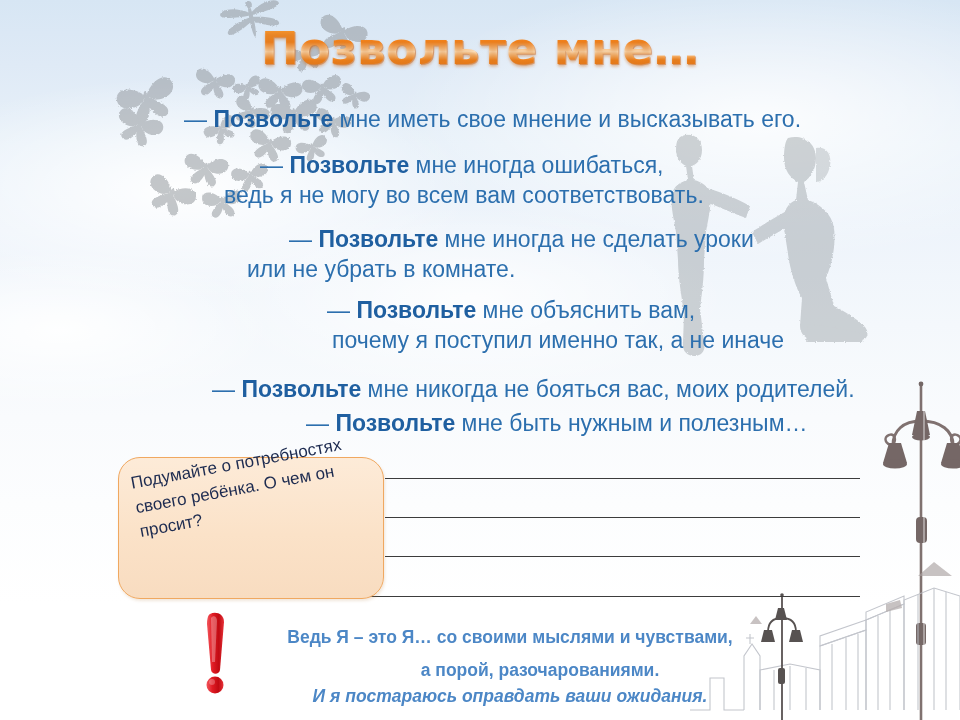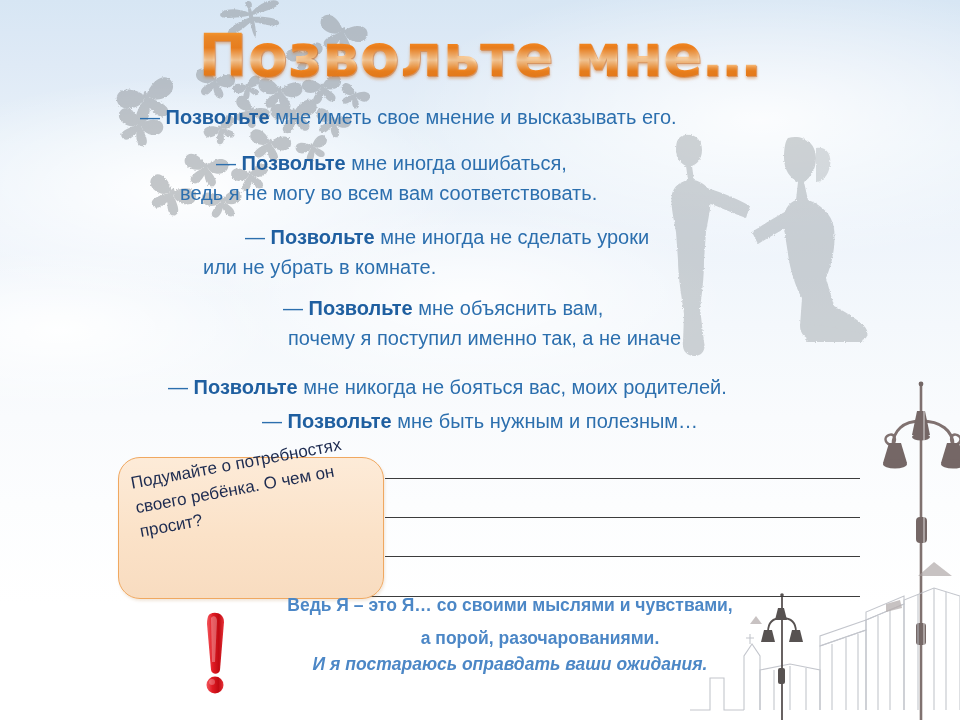--- a/index.html
+++ b/index.html
@@ -30,38 +30,39 @@
   
   .bg-art{position:absolute;pointer-events:none;}
   #bugs{left:100px;top:-6px;width:300px;height:230px;opacity:.55;}
   #figures{left:620px;top:128px;width:260px;height:250px;opacity:.30;}
   #lamp-main{left:875px;top:375px;width:92px;height:345px;opacity:.85;}
   #city{left:690px;top:560px;width:270px;height:160px;opacity:.85;}
 
   
   #title{
     position:absolute;left:0;top:22px;width:960px;text-align:center;
-    font-size:58px;font-weight:bold;letter-spacing:.5px;
+    font-size:45px;font-weight:bold;letter-spacing:.5px;
     font-family:"DejaVu Sans","Liberation Sans",sans-serif;
     color:#F07818;
     background:linear-gradient(to bottom,#F7A23A 0%,#F2801A 38%,#FFE9C8 56%,#F08018 72%,#E2690C 100%);
     -webkit-background-clip:text;background-clip:text;
     -webkit-text-fill-color:transparent;
     text-shadow:0 2px 3px rgba(210,120,40,.35);
     filter:drop-shadow(1px 1px 0 rgba(200,95,20,.55));
     white-space:nowrap;
   }
 
   
   .verse{
     position:absolute;
-    font-size:20px;
+    font-size:23px;
     color:#2C6FAE;
     white-space:nowrap;
     line-height:1.18;
+    margin-left:44px;
   }
   .verse b{font-weight:bold;color:#1F5FA0;}
 
   
   .wline{position:absolute;height:0;border-top:1.4px solid #3c3c3c;}
 
   
   #callout{
     position:absolute;left:118px;top:457px;width:264px;height:140px;
     background:linear-gradient(to bottom,#FDEBD8 0%,#FBE2C8 55%,#F8DCC0 100%);
@@ -71,21 +72,21 @@
   }
   #callout-text{
     position:absolute;left:10px;top:14px;width:248px;
     transform:rotate(-10.5deg);transform-origin:left top;
     font-size:17px;line-height:1.45;color:#1D2B50;font-weight:normal;
   }
 
   
   #excl{position:absolute;left:198px;top:612px;width:38px;height:84px;}
   #closing{
-    position:absolute;left:240px;top:592px;width:540px;text-align:center;
+    position:absolute;left:240px;top:624px;width:540px;text-align:center;
     font-size:17.5px;font-weight:bold;color:#4C87C6;line-height:1.52;
   }
   #closing div{white-space:nowrap;}
   #closing .l1{text-align:center;}
   #closing .l2{text-align:center;padding-left:60px;margin-top:6px;}
   #closing .l3{text-align:center;font-style:italic;}
 </style>
 </head>
 <body>
 

